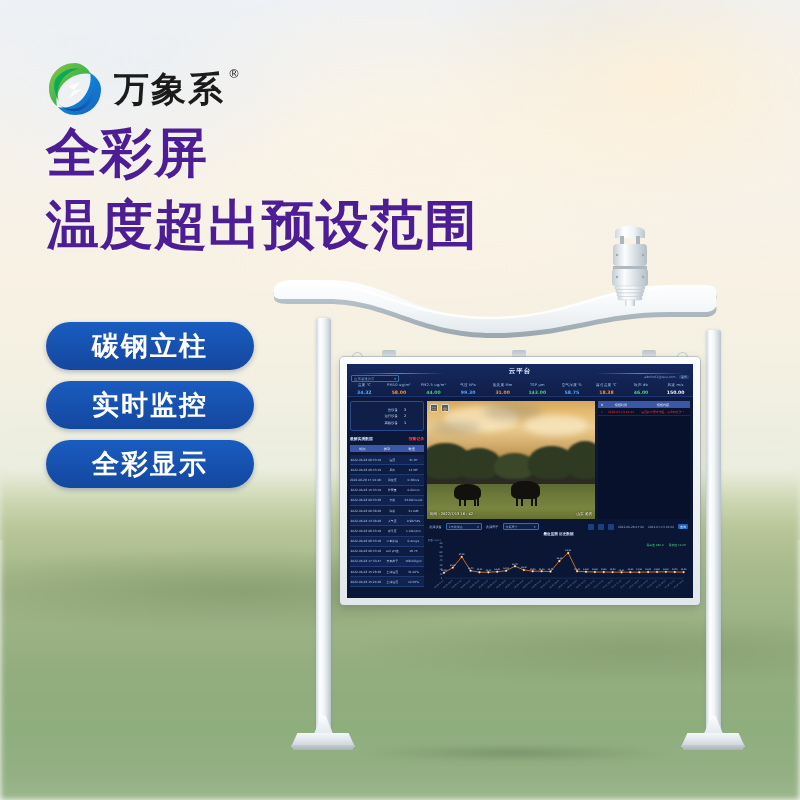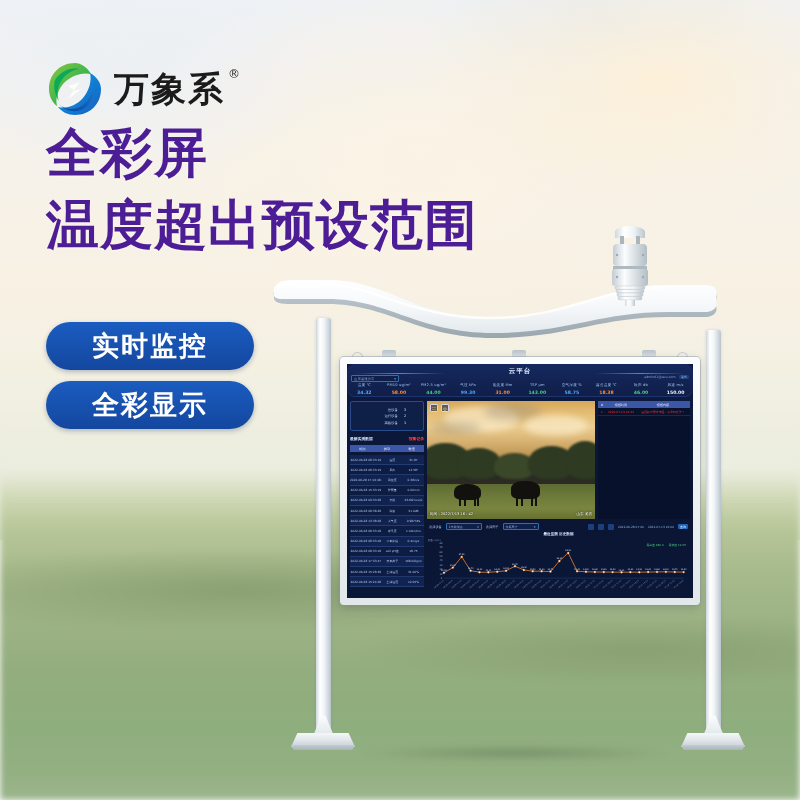--- a/index.html
+++ b/index.html
@@ -124,21 +124,21 @@
   .screen{
     position:absolute;left:347px;top:364px;width:346px;height:234px;
     background:linear-gradient(180deg,#0d1b40 0%,#0a1533 55%,#0b1736 100%);
     overflow:hidden;
     font-family:"DejaVu Sans","Liberation Sans",sans-serif;
     color:#cfe0ff;
   }
   .scr-head{height:32px;position:relative;
     background:linear-gradient(180deg,#14275c 0%,#101f४a 100%);
     background:linear-gradient(180deg,#15295f 0%,#101e48 100%);
-    border-bottom:1px solid #1d3570;border-radius:8px;}
+    border-bottom:1px solid #1d3570;}
   .scr-title{
     position:absolute;left:0;right:0;top:3px;text-align:center;
     font-size:6.5px;font-weight:bold;color:#d9e7ff;letter-spacing:1px;
   }
   .scr-deco{position:absolute;top:9px;height:1px;background:linear-gradient(90deg,rgba(70,140,230,0),#4a86d8,rgba(70,140,230,0));}
   .scr-select{
     position:absolute;left:4px;top:11px;width:48px;height:7px;
     border:.6px solid #2f6fae;border-radius:1px;background:#0e2049;
     font-size:3.4px;color:#7fa8d8;display:flex;align-items:center;
     justify-content:space-between;padding:0 2px;box-sizing:border-box;
@@ -271,20 +271,23 @@
       <span class="brand-reg">®</span>
     </div>
   </div>
 
   <div class="headline">
     <div class="hl-1">全彩屏</div>
     <div class="hl-2">温度超出预设范围</div>
   </div>
 
   <div class="pills">
+    <div class="pill">
+        <span>碳钢立柱</span>
+      </div>
     <div class="pill">
         <span>实时监控</span>
       </div>
     <div class="pill">
         <span>全彩显示</span>
       </div>
   </div>
 
   <div class="station">
 

